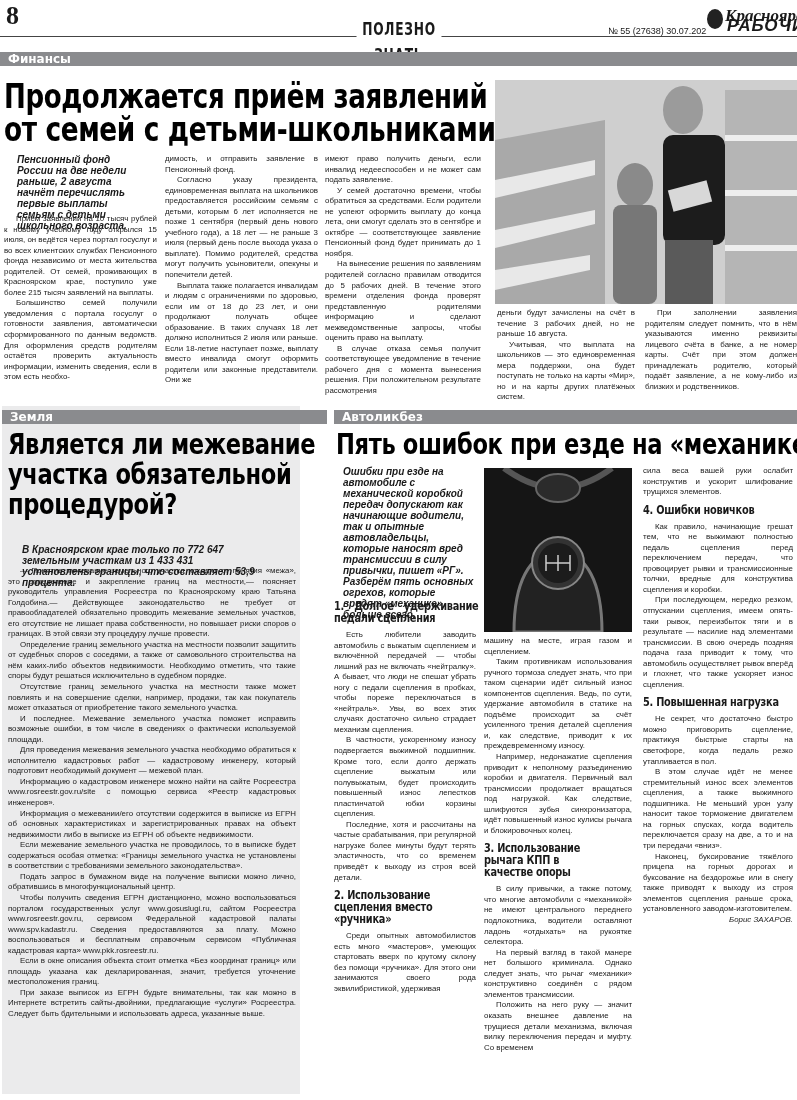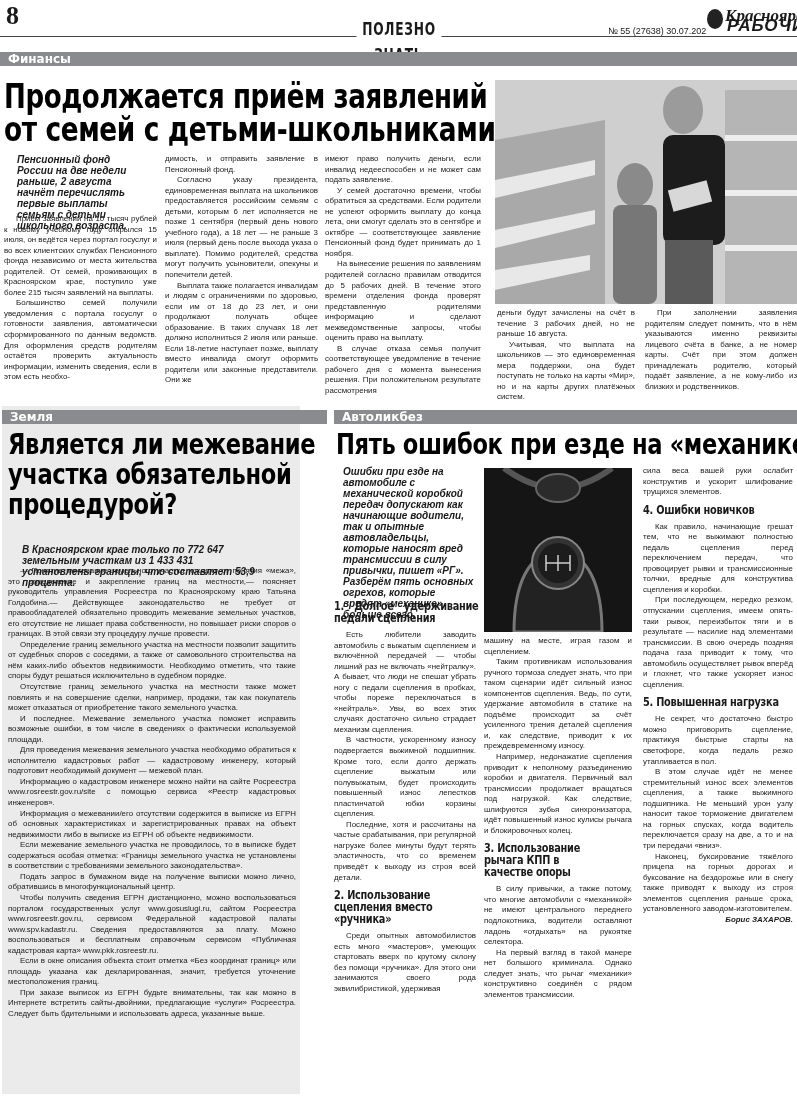--- a/index.html
+++ b/index.html
@@ -21,21 +21,21 @@
 
   .rubric { height: 14px; background: #8a8b8e; color: #fff; font-size: 12px; font-weight: bold; line-height: 14px; padding-left: 8px; font-family: "DejaVu Sans", sans-serif; }
 
   .headline { font-family: "DejaVu Sans", sans-serif; font-weight: bold; color: #000; transform-origin: left top; line-height: 1; white-space: nowrap; letter-spacing: -0.5px; }
 
   .lead { font-style: italic; font-weight: bold; font-size: 10px; line-height: 11px; }
   .col { font-size: 7.9px; line-height: 10.55px; text-align: justify; }
   .col p { text-indent: 12px; }
   .col p.noindent { text-indent: 0; }
   .sub { font-family: "DejaVu Sans", sans-serif; font-weight: bold; font-size: 11.5px; line-height: 12px; margin: 6px 0 6px 0; transform: scaleX(0.85); transform-origin: left; white-space: nowrap; letter-spacing: -0.3px; }
-  .sig { text-align: right; font-style: italic; font-weight: bold; }
+  .sig { text-align: right; font-style: italic; font-weight: normal; }
 
   .photo1 { left: 495px; top: 80px; width: 302px; height: 224px; overflow: hidden; background: linear-gradient(180deg, #d9d9d9 0%, #bdbdbd 40%, #c8c8c8 100%); }
   .photo2 { left: 484px; top: 468px; width: 148px; height: 164px; overflow: hidden; background: radial-gradient(ellipse at 50% 60%, #4a4a4a 0%, #1e1e1e 55%, #0e0e0e 100%); }
 
   .earth-box { left: 2px; top: 406px; width: 298px; height: 688px; background: #ebebec; }
 </style>
 </head>
 <body>
 
 <div class="abs page-num">8</div>
@@ -151,20 +151,21 @@
 
 <div class="abs col" style="left:484px;top:636px;width:148px;">
   <p class="noindent">машину на месте, играя газом и сцеплением.</p>
   <p>Таким противникам использования ручного тормоза следует знать, что при таком сценарии идёт сильный износ компонентов сцепления. Ведь, по сути, удержание автомобиля в статике на подъёме происходит за счёт усиленного трения деталей сцепления и, как следствие, приводит к их преждевременному износу.</p>
   <p>Например, недонажатие сцепления приводит к неполному разъединению коробки и двигателя. Первичный вал трансмиссии продолжает вращаться под нагрузкой. Как следствие, шлифуются зубья синхронизатора, идёт повышенный износ кулисы рычага и блокировочных колец.</p>
   <div class="sub" style="margin-bottom:0;">3. Использование</div>
   <div class="sub" style="margin:0;">рычага КПП в</div>
   <div class="sub" style="margin-top:0;">качестве опоры</div>
   <p>В силу привычки, а также потому, что многие автомобили с «механикой» не имеют центрального переднего подлокотника, водители оставляют ладонь «отдыхать» на рукоятке селектора.</p>
   <p>На первый взгляд в такой манере нет большого криминала. Однако следует знать, что рычаг «механики» конструктивно соединён с рядом элементов трансмиссии.</p>
+  <p>Положить на него руку — значит оказать внешнее давление на трущиеся детали механизма, включая вилку переключения передач и муфту. Со временем</p>
 </div>
 
 <div class="abs col" style="left:643px;top:466px;width:150px;">
   <p class="noindent">сила веса вашей руки ослабит конструктив и ускорит шлифование трущихся элементов.</p>
   <div class="sub">4. Ошибки новичков</div>
   <p>Как правило, начинающие грешат тем, что не выжимают полностью педаль сцепления перед переключением передач, что провоцирует рывки и трансмиссионные толчки, вредные для конструктива сцепления и коробки.</p>
   <p>При последующем, нередко резком, отпускании сцепления, имеем опять-таки рывок, переизбыток тяги и в результате — насилие над элементами трансмиссии. В свою очередь поздняя подача газа приводит к тому, что автомобиль осуществляет рывок вперёд и глохнет, что также ускоряет износ сцепления.</p>
   <div class="sub">5. Повышенная нагрузка</div>
   <p>Не секрет, что достаточно быстро можно приговорить сцепление, практикуя быстрые старты на светофоре, когда педаль резко утапливается в пол.</p>
   <p>В этом случае идёт не менее стремительный износ всех элементов сцепления, а также выжимного подшипника. Не меньший урон узлу наносит такое торможение двигателем на горных спусках, когда водитель переключается сразу на две, а то и на три передачи «вниз».</p>

